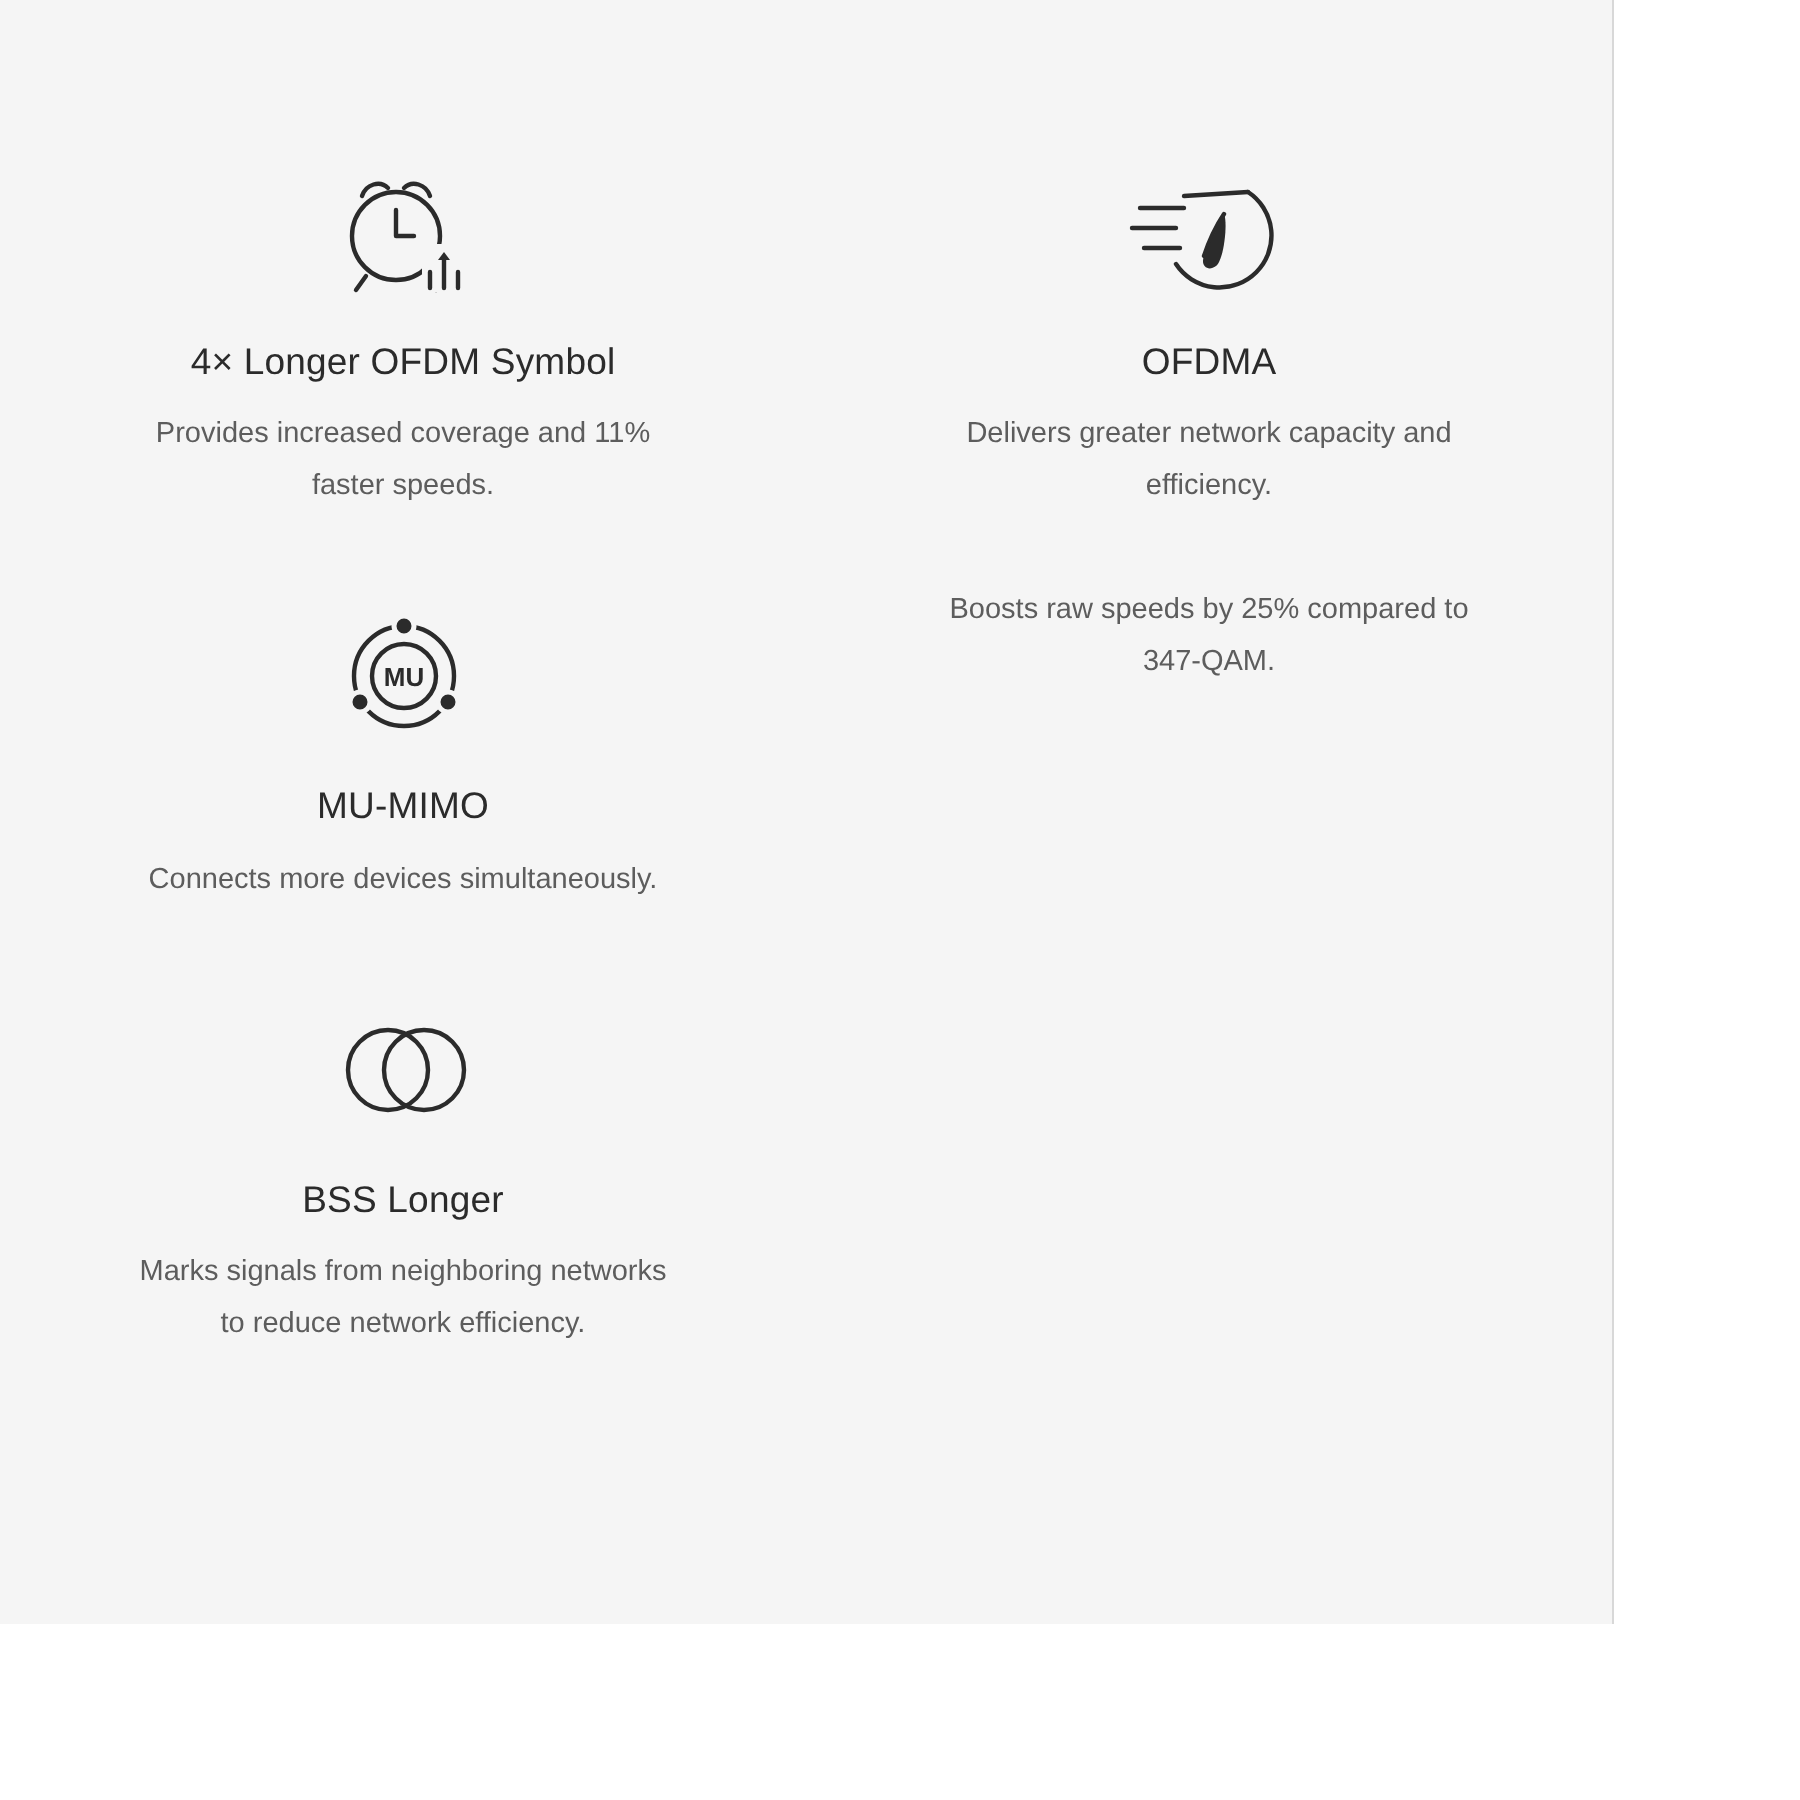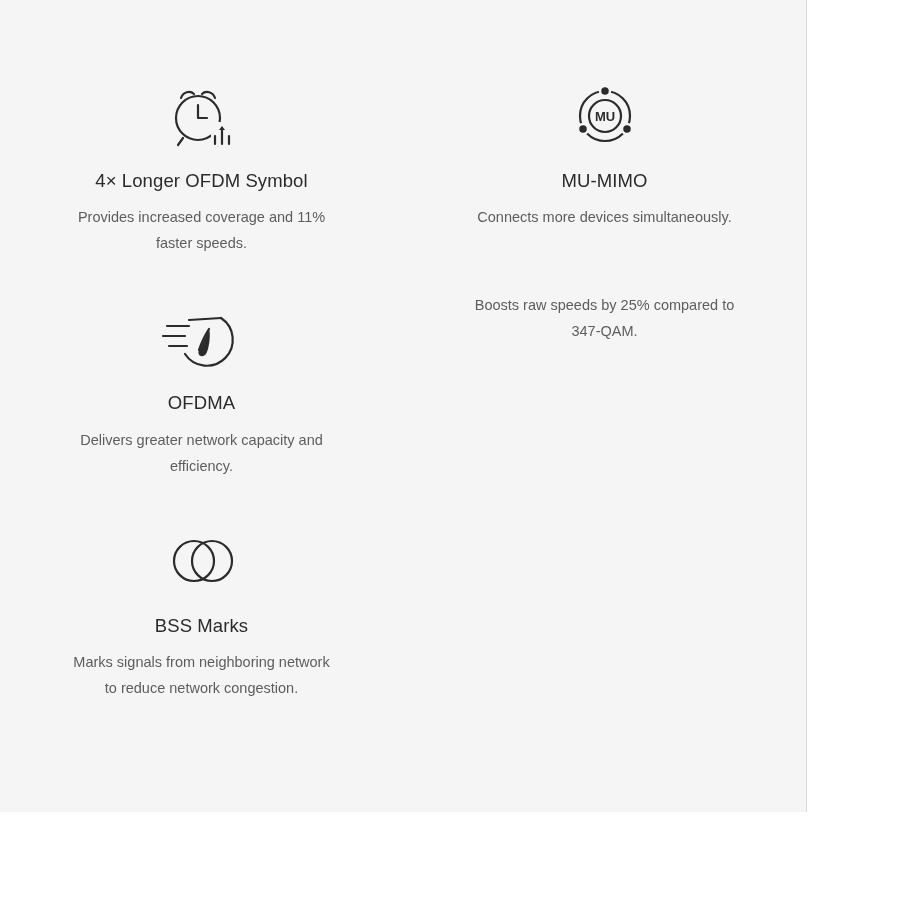--- a/index.html
+++ b/index.html
@@ -101,62 +101,62 @@
             <path d="M67 66 L67 58"></path>
             <path d="M60 48 L57 52 L63 52 Z" fill="#2b2b2b" stroke="none"></path>
           </svg>
         </div>
         <div class="feature-title">4× Longer OFDM Symbol</div>
         <div class="feature-desc">Provides increased coverage and 11% faster speeds.</div>
       </div>
 
       <div class="cell">
         <div class="icon-wrap">
-          <svg width="80" height="76" viewBox="0 0 80 76" fill="none" stroke="#2b2b2b" stroke-width="2.2" stroke-linecap="round" stroke-linejoin="round">
-            <circle cx="40" cy="38" r="25"></circle>
-            <circle cx="40" cy="38" r="16"></circle>
-            <text x="40" y="43" font-family="Liberation Sans, sans-serif" font-size="13" font-weight="bold" fill="#2b2b2b" stroke="none" text-anchor="middle">MU</text>
-            <circle cx="40" cy="13" r="5" fill="#2b2b2b" stroke="#f5f5f5" stroke-width="2.5"></circle>
-            <circle cx="18" cy="51" r="5" fill="#2b2b2b" stroke="#f5f5f5" stroke-width="2.5"></circle>
-            <circle cx="62" cy="51" r="5" fill="#2b2b2b" stroke="#f5f5f5" stroke-width="2.5"></circle>
-          </svg>
-        </div>
-        <div class="feature-title">MU-MIMO</div>
-        <div class="feature-desc">Connects more devices simultaneously.</div>
-      </div>
-
-      <div class="cell">
-        <div class="icon-wrap">
           <svg width="86" height="76" viewBox="0 0 86 76" fill="none" stroke="#2b2b2b" stroke-width="2.2" stroke-linecap="round" stroke-linejoin="round">
             <path d="M62 18 A26 26 0 1 1 26 54"></path>
             <path d="M62 18 L30 20"></path>
             <path d="M50 29 C46 35, 42 44, 40 50"></path>
             <path d="M40 50 C38 55, 42 58, 46 55 C50 52, 52 33, 50 29 Z" fill="#2b2b2b" stroke="none"></path>
             <path d="M8 26 L30 26"></path>
             <path d="M4 36 L26 36"></path>
             <path d="M10 46 L28 46"></path>
           </svg>
         </div>
         <div class="feature-title">OFDMA</div>
         <div class="feature-desc">Delivers greater network capacity and efficiency.</div>
       </div>
 
       <div class="cell">
+        <div class="icon-wrap">
+          <svg width="80" height="76" viewBox="0 0 80 76" fill="none" stroke="#2b2b2b" stroke-width="2.2" stroke-linecap="round" stroke-linejoin="round">
+            <circle cx="40" cy="38" r="25"></circle>
+            <circle cx="40" cy="38" r="16"></circle>
+            <text x="40" y="43" font-family="Liberation Sans, sans-serif" font-size="13" font-weight="bold" fill="#2b2b2b" stroke="none" text-anchor="middle">MU</text>
+            <circle cx="40" cy="13" r="5" fill="#2b2b2b" stroke="#f5f5f5" stroke-width="2.5"></circle>
+            <circle cx="18" cy="51" r="5" fill="#2b2b2b" stroke="#f5f5f5" stroke-width="2.5"></circle>
+            <circle cx="62" cy="51" r="5" fill="#2b2b2b" stroke="#f5f5f5" stroke-width="2.5"></circle>
+          </svg>
+        </div>
+        <div class="feature-title">MU-MIMO</div>
+        <div class="feature-desc">Connects more devices simultaneously.</div>
+      </div>
+
+      <div class="cell">
         <div class="feature-desc">Boosts raw speeds by 25% compared to 347-QAM.</div>
       </div>
 
       <div class="cell">
         <div class="icon-wrap">
           <svg width="80" height="60" viewBox="0 0 80 60" fill="none" stroke="#2b2b2b" stroke-width="2.2">
             <circle cx="32" cy="30" r="20"></circle>
             <circle cx="50" cy="30" r="20"></circle>
           </svg>
         </div>
-        <div class="feature-title">BSS Marks</div>
-        <div class="feature-desc">Marks signals from neighboring network to reduce network congestion.</div>
+        <div class="feature-title">BSS Longer</div>
+        <div class="feature-desc">Marks signals from neighboring networks to reduce network efficiency.</div>
       </div>
 
       <div class="cell empty"></div>
 
     </div>
   </div>
   <div class="panel-divider"></div>
 </div>
 
 </body></html>

